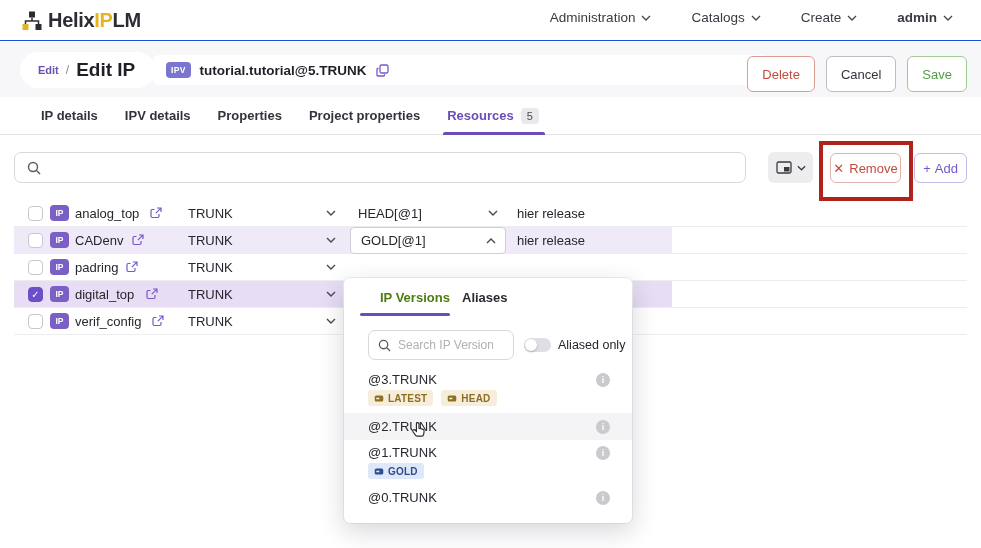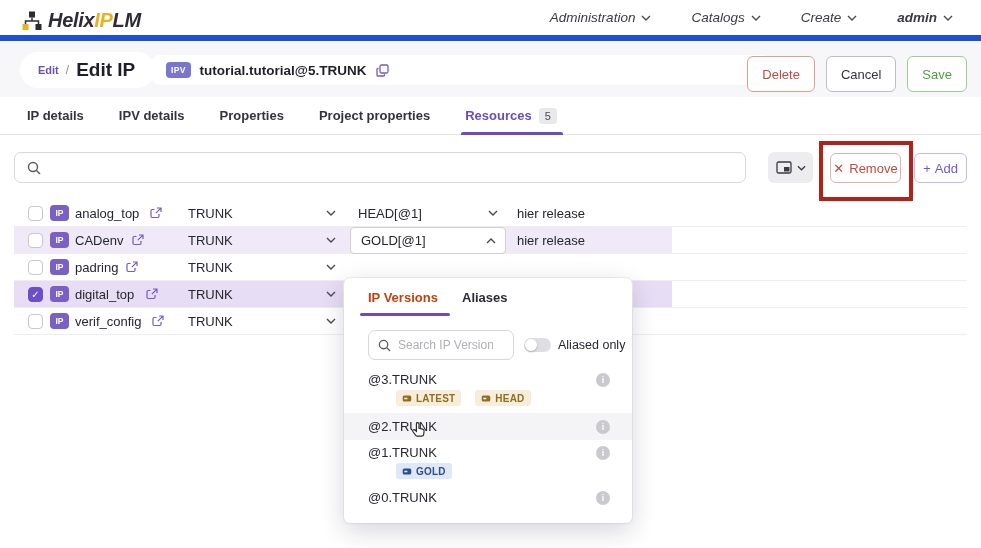--- a/index.html
+++ b/index.html
@@ -1,20 +1,20 @@
 <!DOCTYPE html>
 <html><head>
 <meta charset="utf-8">
 <style>
   * { margin:0; padding:0; box-sizing:border-box; }
   body { background:#e9e9ec; font-family:"Liberation Sans", sans-serif; }
   .screen { position:relative; width:981px; height:548px; background:#fff; overflow:hidden; color:#26262e; }
 
   
-  .appbar { position:absolute; left:0; top:0; width:981px; height:41px; background:#fff; border-bottom:6px solid #1d4ed8;font-style:italic; }
+  .appbar { position:absolute; left:0; top:0; width:981px; height:41px; background:#fff; border-bottom:1px solid #1d4ed8; }
   .logo { position:absolute; left:22px; top:9px; display:flex; align-items:center; gap:6px; }
   .logo-text { font-size:20px; font-weight:700; letter-spacing:-0.3px; color:#2c2c34; }
   .logo-text .gold { color:#e7b41f; }
   .topnav { position:absolute; right:28px; top:10px; height:41px; display:flex; align-items:flex-start; gap:40px; }
   .topnav .nav-item { display:flex; align-items:center; gap:6px; font-size:13.5px; color:#3a3a42; cursor:pointer; }
   .topnav .nav-item.user { font-weight:700; }
 
   
   .band { position:absolute; left:0; top:42px; width:981px; height:55px; background:#f7f7f9; }
   .crumb-box { position:absolute; left:20px; top:10px; height:36px; background:#fff; border-radius:18px; display:flex; align-items:center; padding:0 20px 0 18px; gap:7px; }
@@ -24,21 +24,21 @@
   .ipv-box { position:absolute; left:152px; top:13px; width:618px; height:30px; background:#fff; border-radius:8px; display:flex; align-items:center; padding:0 14px; gap:9px; }
   .ipv-badge { background:#7a76d0; color:#fff; font-size:8.5px; font-weight:700; border-radius:4px; padding:3px 5px; letter-spacing:.3px; }
   .ipv-name { font-size:13.5px; font-weight:700; color:#1f1f28; }
   .hdr-actions { position:absolute; right:14px; top:14px; display:flex; gap:11px; }
   .btn { height:36px; background:#fff; border-radius:6px; font-size:13px; display:flex; align-items:center; justify-content:center; padding:0 14px; cursor:pointer; font-family:inherit; }
   .btn-delete { border:1px solid #d99f94; color:#c14b3e; }
   .btn-cancel { border:1px solid #bdbdc2; color:#33333c; }
   .btn-save   { border:1px solid #a3c997; color:#4f9e43; }
 
   
-  .tabs { position:absolute; left:0; top:97px; width:981px; height:38px; background:#fff; border-bottom:1px solid #e4e4e7; display:flex; align-items:center; padding-left:27px; gap:35px; }
+  .tabs { position:absolute; left:0; top:97px; width:981px; height:38px; background:#fff; border-bottom:1px solid #e4e4e7; display:flex; align-items:center; padding-left:41px; gap:27px; }
   .tab { font-size:13px; font-weight:700; color:#33333c; cursor:pointer; position:relative; height:38px; display:flex; align-items:center; gap:7px; }
   .tab.active { color:#6a4dbb; }
   .tab.active::after { content:""; position:absolute; left:-4px; right:-6px; bottom:0; height:3px; background:#6a4dbb; border-radius:2px 2px 0 0; }
   .tab-badge { background:#e9e9ec; color:#4a4a52; font-size:11px; font-weight:400; border-radius:4px; padding:2px 6px; }
 
   
   .search-wrap { position:absolute; left:14px; top:152px; width:732px; height:31px; border:1px solid #d8d8dc; border-radius:7px; background:#fff; display:flex; align-items:center; padding-left:12px; gap:9px; }
   .search-wrap input { border:0; outline:0; flex:1; font-size:13px; font-family:inherit; color:#26262e; background:transparent; }
   .search-wrap input::placeholder { color:#a7a7ae; }
   .viewmode-btn { position:absolute; left:768px; top:152px; width:45px; height:31px; background:#ededef; border:0; border-radius:6px; display:flex; align-items:center; justify-content:center; gap:5px; cursor:pointer; }
@@ -67,34 +67,34 @@
   .msg-val { position:absolute; left:503px; top:6px; }
 
   
   .ver-select { position:absolute; left:336px; top:0px; width:156px; height:27px; background:#fff; border:1px solid #cfcfd4; border-radius:4px; z-index:31; cursor:pointer; }
   .ver-select .ver-txt { position:absolute; left:10px; top:5px; font-size:13px; }
   .ver-select .chev { position:absolute; right:9px; top:10px; }
 
   
   .panel { position:absolute; left:344px; top:278px; width:288px; height:245px; background:#fff; border-radius:6px; box-shadow:0 8px 26px rgba(30,30,55,.18), 0 0 0 1px #f0f0f2; z-index:30; }
   .panel .ptab { position:absolute; top:12px; font-size:13px; font-weight:700; cursor:pointer; }
-  .ptab-versions { left:24px; color:#c2410c; }
+  .ptab-versions { left:36px; color:#4d7c0f; }
   .ptab-aliases { left:118px; color:#2a2a32; }
   .ptab-underline { position:absolute; left:16px; top:35px; width:90px; height:3px; background:#6a4dbb; border-radius:2px; }
   .psearch { position:absolute; left:24px; top:52px; width:146px; height:30px; border:1px solid #d8d8dc; border-radius:7px; display:flex; align-items:center; padding-left:9px; gap:7px; background:#fff; }
   .psearch input { border:0; outline:0; width:95px; font-size:12px; font-family:inherit; background:transparent; }
   .psearch input::placeholder { color:#b0b0b6; }
   .toggle { position:absolute; left:180px; top:60px; width:27px; height:14px; background:#dfdfe3; border-radius:8px; cursor:pointer; }
   .toggle .knob { position:absolute; left:1px; top:1px; width:12px; height:12px; background:#fff; border-radius:50%; box-shadow:0 1px 2px rgba(0,0,0,.25); }
   .toggle-label { position:absolute; left:214px; top:60px; font-size:12.5px; color:#26262e; }
   .pitem { position:absolute; left:0; width:288px; font-size:13px; color:#26262e; }
   .pitem .vtxt { position:absolute; left:24px; top:0; cursor:pointer; }
   .pitem.hovered { background:#f4f4f6; }
   .info-icon { position:absolute; left:252px; top:1px; width:14px; height:14px; border-radius:50%; background:#c9c9ce; color:#fff; font-size:9px; font-weight:700; display:flex; align-items:center; justify-content:center; cursor:pointer; font-style:normal; }
-  .vbadges { position:absolute; left:24px; display:flex; gap:14px;margin-left:28px; }
+  .vbadges { position:absolute; left:24px; display:flex; gap:8px; }
   .vbadge { display:inline-flex; align-items:center; gap:4px; font-size:10px; font-weight:700; border-radius:3px; padding:2.5px 6px; letter-spacing:.2px; }
   .vbadge.tan { background:#f6eedb; color:#8d6e22; }
   .vbadge.blue { background:#dfe8f8; color:#2f4d8e; }
 
   .cursor { position:absolute; left:411px; top:421px; z-index:60; pointer-events:none; }
 </style>
 </head>
 <body>
 
 <div class="screen">

